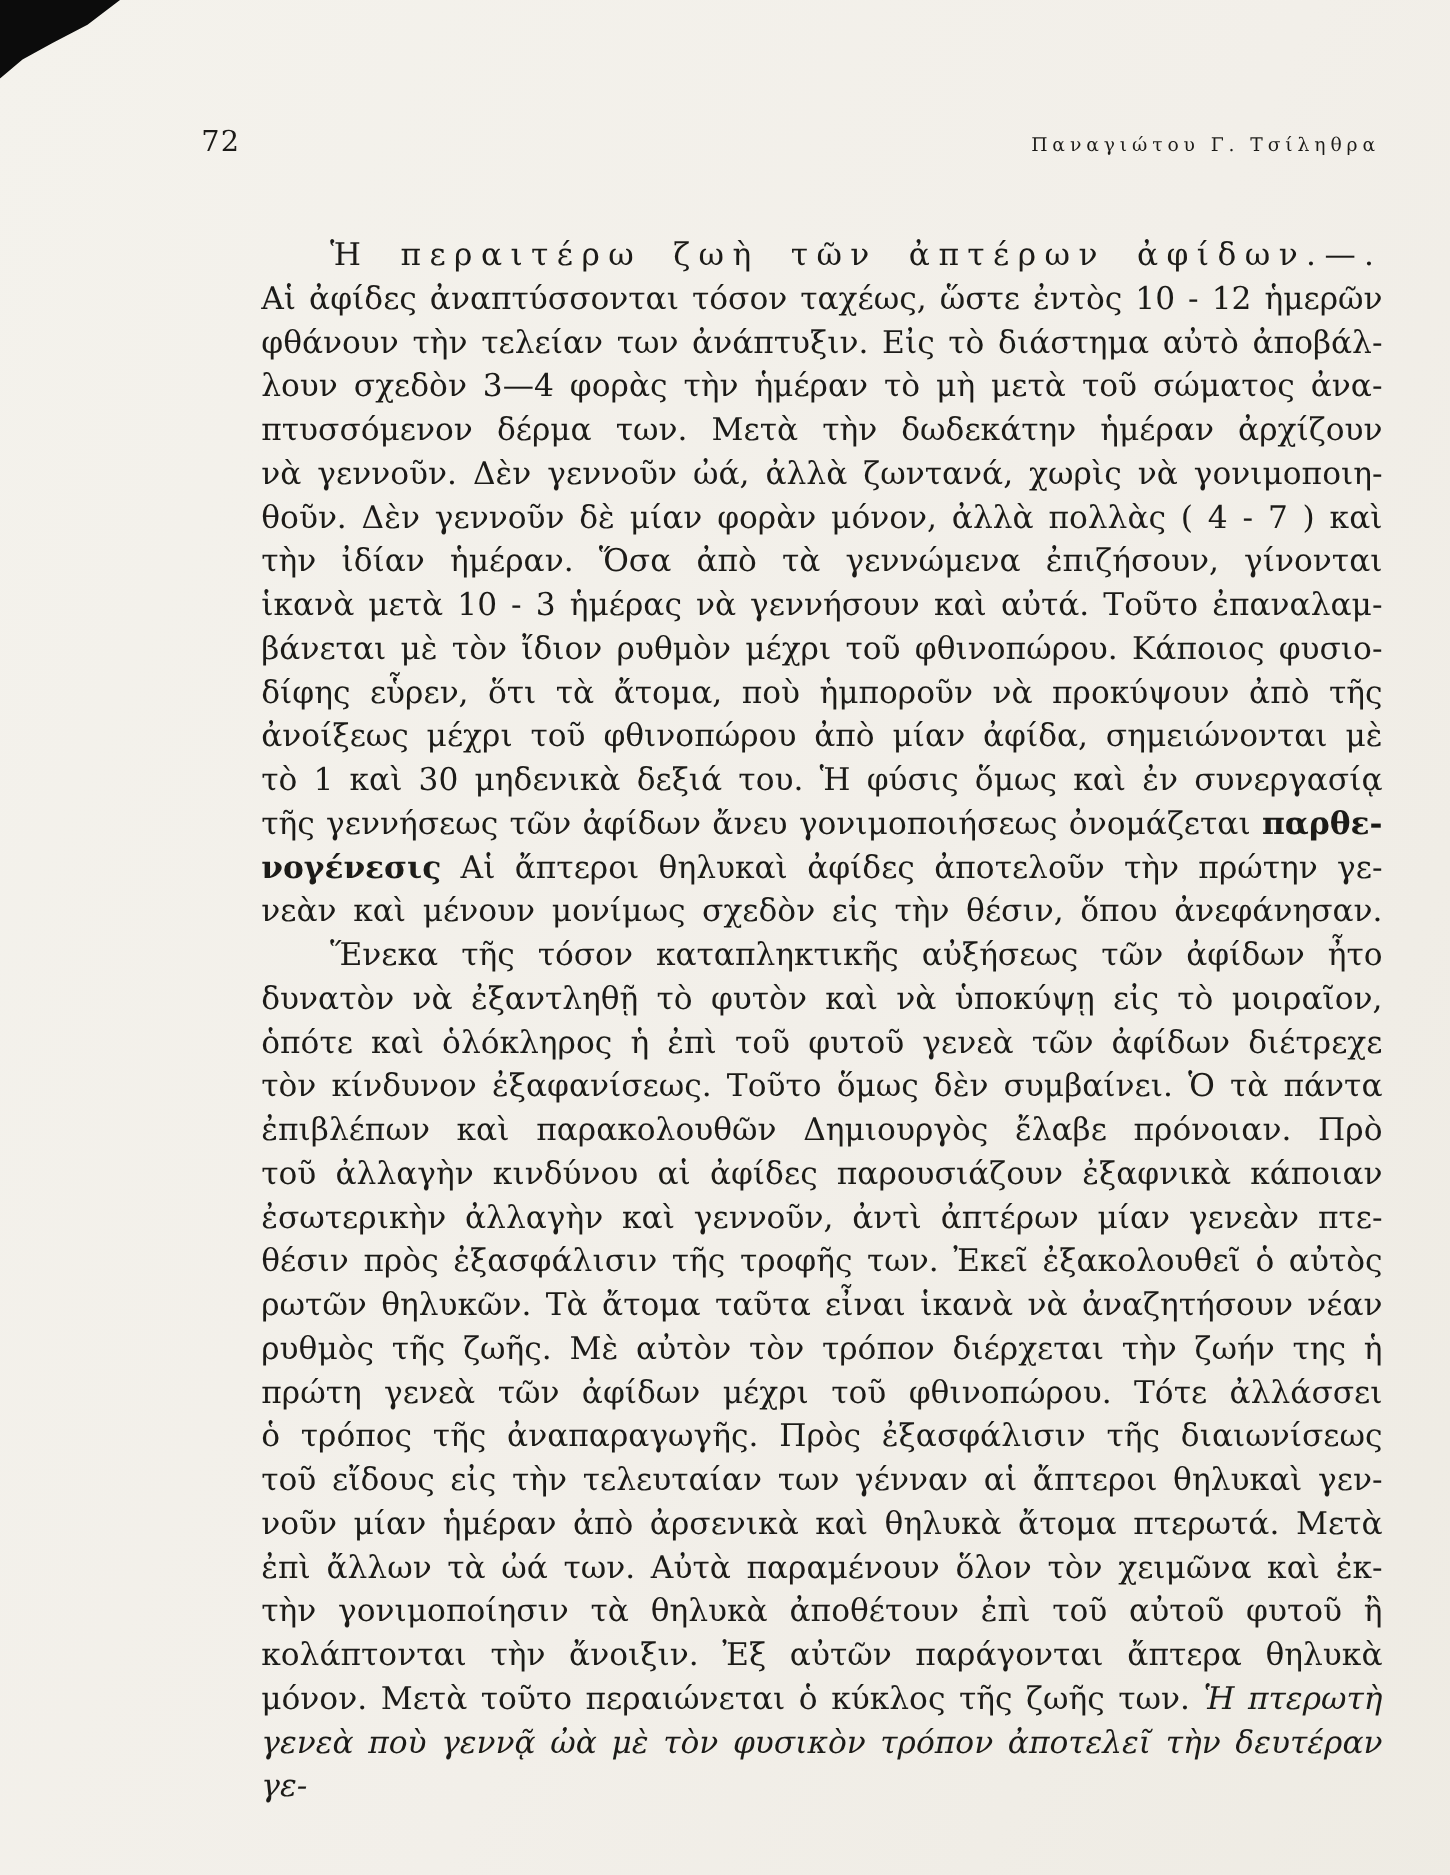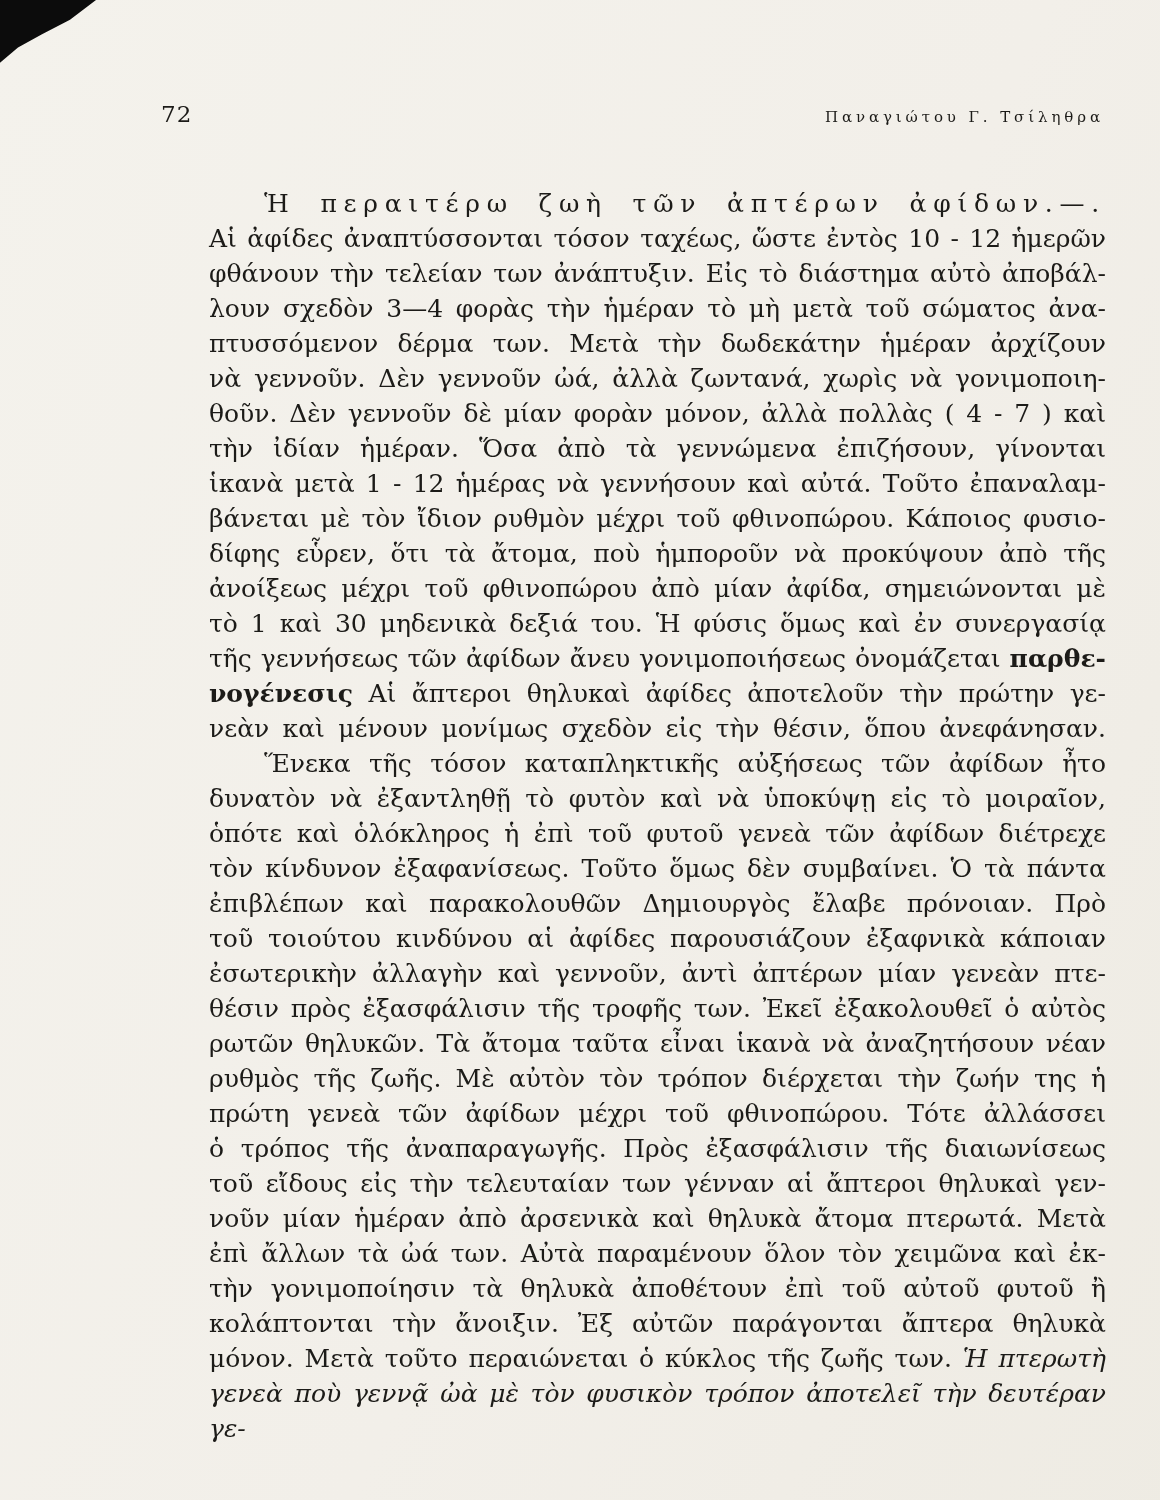--- a/index.html
+++ b/index.html
@@ -58,34 +58,34 @@
 
   <div class="body-text">
       <div class="line indent spaced"><span>Ἡ περαιτέρω ζωὴ τῶν ἀπτέρων ἀφίδων.—.</span></div>
       <div class="line"><span>Αἱ ἀφίδες ἀναπτύσσονται τόσον ταχέως, ὥστε ἐντὸς 10 - 12 ἡμερῶν</span></div>
       <div class="line"><span>φθάνουν τὴν τελείαν των ἀνάπτυξιν. Εἰς τὸ διάστημα αὐτὸ ἀποβάλ-</span></div>
       <div class="line"><span>λουν σχεδὸν 3—4 φορὰς τὴν ἡμέραν τὸ μὴ μετὰ τοῦ σώματος ἀνα-</span></div>
       <div class="line"><span>πτυσσόμενον δέρμα των. Μετὰ τὴν δωδεκάτην ἡμέραν ἀρχίζουν</span></div>
       <div class="line"><span>νὰ γεννοῦν. Δὲν γεννοῦν ὠά, ἀλλὰ ζωντανά, χωρὶς νὰ γονιμοποιη-</span></div>
       <div class="line"><span>θοῦν. Δὲν γεννοῦν δὲ μίαν φορὰν μόνον, ἀλλὰ πολλὰς ( 4 - 7 ) καὶ</span></div>
       <div class="line"><span>τὴν ἰδίαν ἡμέραν. Ὅσα ἀπὸ τὰ γεννώμενα ἐπιζήσουν, γίνονται</span></div>
-      <div class="line"><span>ἱκανὰ μετὰ 1 - 12 ἡμέρας νὰ γεννήσουν καὶ αὐτά. Τοῦτο ἐπαναλαμ-</span></div>
+      <div class="line"><span>ἱκανὰ μετὰ 10 - 3 ἡμέρας νὰ γεννήσουν καὶ αὐτά. Τοῦτο ἐπαναλαμ-</span></div>
       <div class="line"><span>βάνεται μὲ τὸν ἴδιον ρυθμὸν μέχρι τοῦ φθινοπώρου. Κάποιος φυσιο-</span></div>
       <div class="line"><span>δίφης εὗρεν, ὅτι τὰ ἄτομα, ποὺ ἡμποροῦν νὰ προκύψουν ἀπὸ τῆς</span></div>
       <div class="line"><span>ἀνοίξεως μέχρι τοῦ φθινοπώρου ἀπὸ μίαν ἀφίδα, σημειώνονται μὲ</span></div>
       <div class="line"><span>τὸ 1 καὶ 30 μηδενικὰ δεξιά του. Ἡ φύσις ὅμως καὶ ἐν συνεργασίᾳ</span></div>
       <div class="line"><span>τῆς γεννήσεως τῶν ἀφίδων ἄνευ γονιμοποιήσεως ὀνομάζεται </span><span class="bold">παρθε-</span></div>
       <div class="line"><span class="bold">νογένεσις</span><span> Αἱ ἄπτεροι θηλυκαὶ ἀφίδες ἀποτελοῦν τὴν πρώτην γε-</span></div>
       <div class="line"><span>νεὰν καὶ μένουν μονίμως σχεδὸν εἰς τὴν θέσιν, ὅπου ἀνεφάνησαν.</span></div>
       <div class="line indent"><span>Ἕνεκα τῆς τόσον καταπληκτικῆς αὐξήσεως τῶν ἀφίδων ἦτο</span></div>
       <div class="line"><span>δυνατὸν νὰ ἐξαντληθῇ τὸ φυτὸν καὶ νὰ ὑποκύψῃ εἰς τὸ μοιραῖον,</span></div>
       <div class="line"><span>ὁπότε καὶ ὁλόκληρος ἡ ἐπὶ τοῦ φυτοῦ γενεὰ τῶν ἀφίδων διέτρεχε</span></div>
       <div class="line"><span>τὸν κίνδυνον ἐξαφανίσεως. Τοῦτο ὅμως δὲν συμβαίνει. Ὁ τὰ πάντα</span></div>
       <div class="line"><span>ἐπιβλέπων καὶ παρακολουθῶν Δημιουργὸς ἔλαβε πρόνοιαν. Πρὸ</span></div>
-      <div class="line"><span>τοῦ τοιούτου κινδύνου αἱ ἀφίδες παρουσιάζουν ἐξαφνικὰ κάποιαν</span></div>
+      <div class="line"><span>τοῦ ἀλλαγὴν κινδύνου αἱ ἀφίδες παρουσιάζουν ἐξαφνικὰ κάποιαν</span></div>
       <div class="line"><span>ἐσωτερικὴν ἀλλαγὴν καὶ γεννοῦν, ἀντὶ ἀπτέρων μίαν γενεὰν πτε-</span></div>
       <div class="line"><span>θέσιν πρὸς ἐξασφάλισιν τῆς τροφῆς των. Ἐκεῖ ἐξακολουθεῖ ὁ αὐτὸς</span></div>
       <div class="line"><span>ρωτῶν θηλυκῶν. Τὰ ἄτομα ταῦτα εἶναι ἱκανὰ νὰ ἀναζητήσουν νέαν</span></div>
       <div class="line"><span>ρυθμὸς τῆς ζωῆς. Μὲ αὐτὸν τὸν τρόπον διέρχεται τὴν ζωήν της ἡ</span></div>
       <div class="line"><span>πρώτη γενεὰ τῶν ἀφίδων μέχρι τοῦ φθινοπώρου. Τότε ἀλλάσσει</span></div>
       <div class="line"><span>ὁ τρόπος τῆς ἀναπαραγωγῆς. Πρὸς ἐξασφάλισιν τῆς διαιωνίσεως</span></div>
       <div class="line"><span>τοῦ εἴδους εἰς τὴν τελευταίαν των γένναν αἱ ἄπτεροι θηλυκαὶ γεν-</span></div>
       <div class="line"><span>νοῦν μίαν ἡμέραν ἀπὸ ἀρσενικὰ καὶ θηλυκὰ ἄτομα πτερωτά. Μετὰ</span></div>
       <div class="line"><span>ἐπὶ ἄλλων τὰ ὠά των. Αὐτὰ παραμένουν ὅλον τὸν χειμῶνα καὶ ἐκ-</span></div>
       <div class="line"><span>τὴν γονιμοποίησιν τὰ θηλυκὰ ἀποθέτουν ἐπὶ τοῦ αὐτοῦ φυτοῦ ἢ</span></div>

